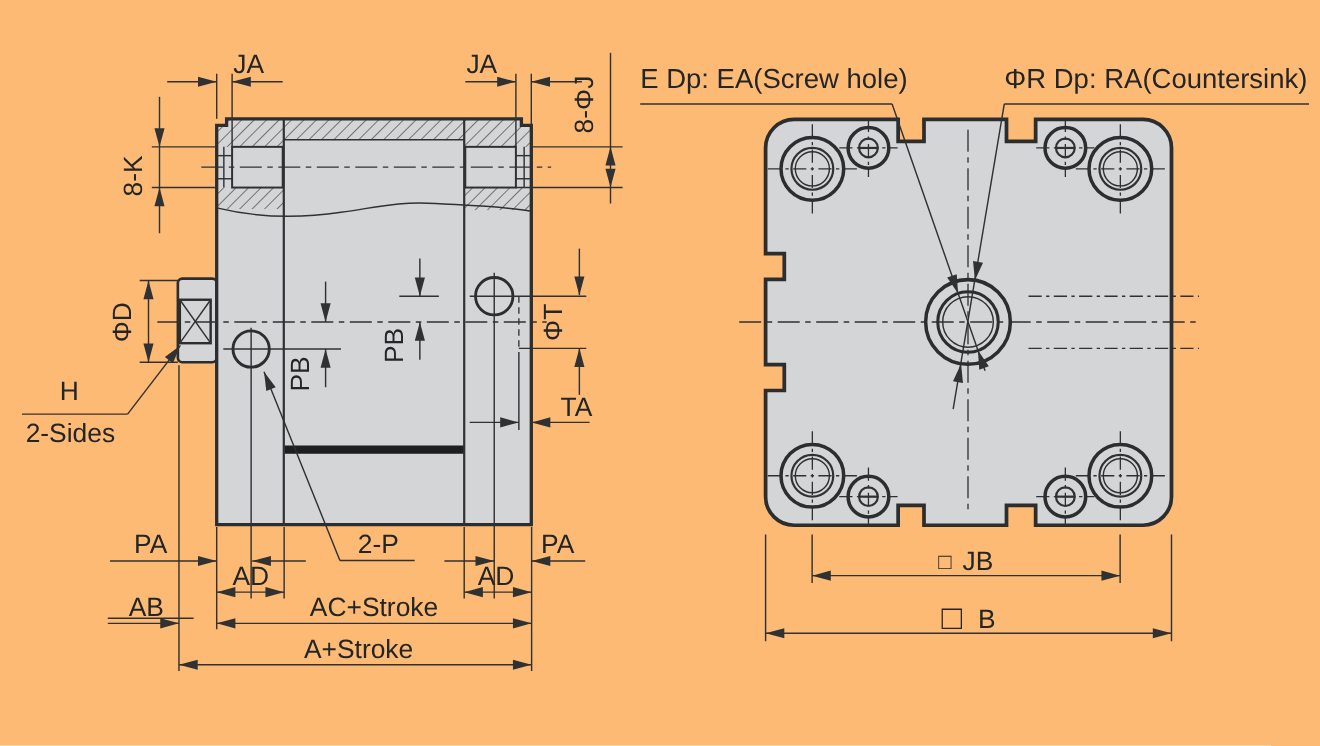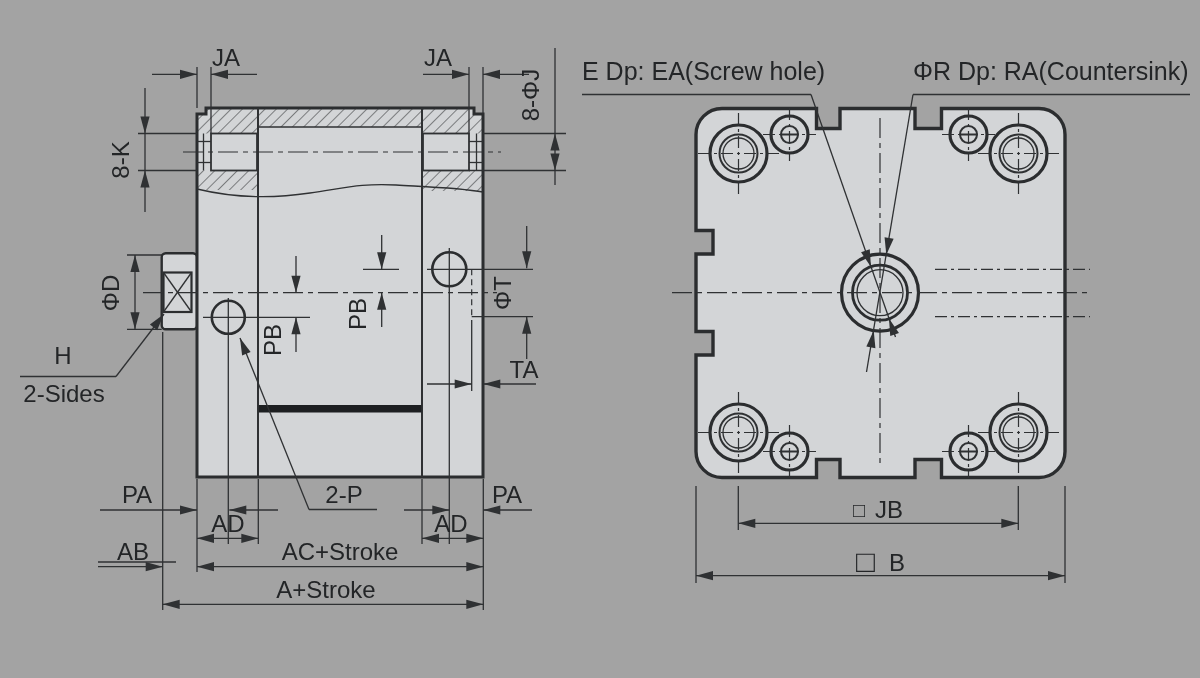--- a/index.html
+++ b/index.html
@@ -1,16 +1,16 @@
 <!DOCTYPE html>
 <html><head>
 <meta charset="utf-8">
 <style>
   html,body{margin:0;padding:0;background:#ffffff;}
-  #canvas{width:1200px;height:678px;position:relative;background:#a3a3a3;overflow:hidden;}
+  #canvas{width:1200px;height:678px;position:relative;background:#fdba74;overflow:hidden;}
   svg{display:block;}
   text{font-family:"Liberation Sans","DejaVu Sans",sans-serif;fill:#232527;}
   .lbl{font-size:24px;}
   .note{font-size:25px;}
   .thin{stroke:#2f3133;stroke-width:1.3;fill:none;}
   .med{stroke:#2f3133;stroke-width:2;fill:none;}
   .bold{stroke:#2b2d2f;stroke-width:3.2;fill:none;}
   .dim{stroke:#2f3133;stroke-width:1.3;fill:none;}
   .cl{stroke:#2f3133;stroke-width:1.2;fill:none;stroke-dasharray:20 5 5 5;}
   .clh{stroke:#2f3133;stroke-width:1.2;fill:none;stroke-dasharray:12 4 3 4;}

